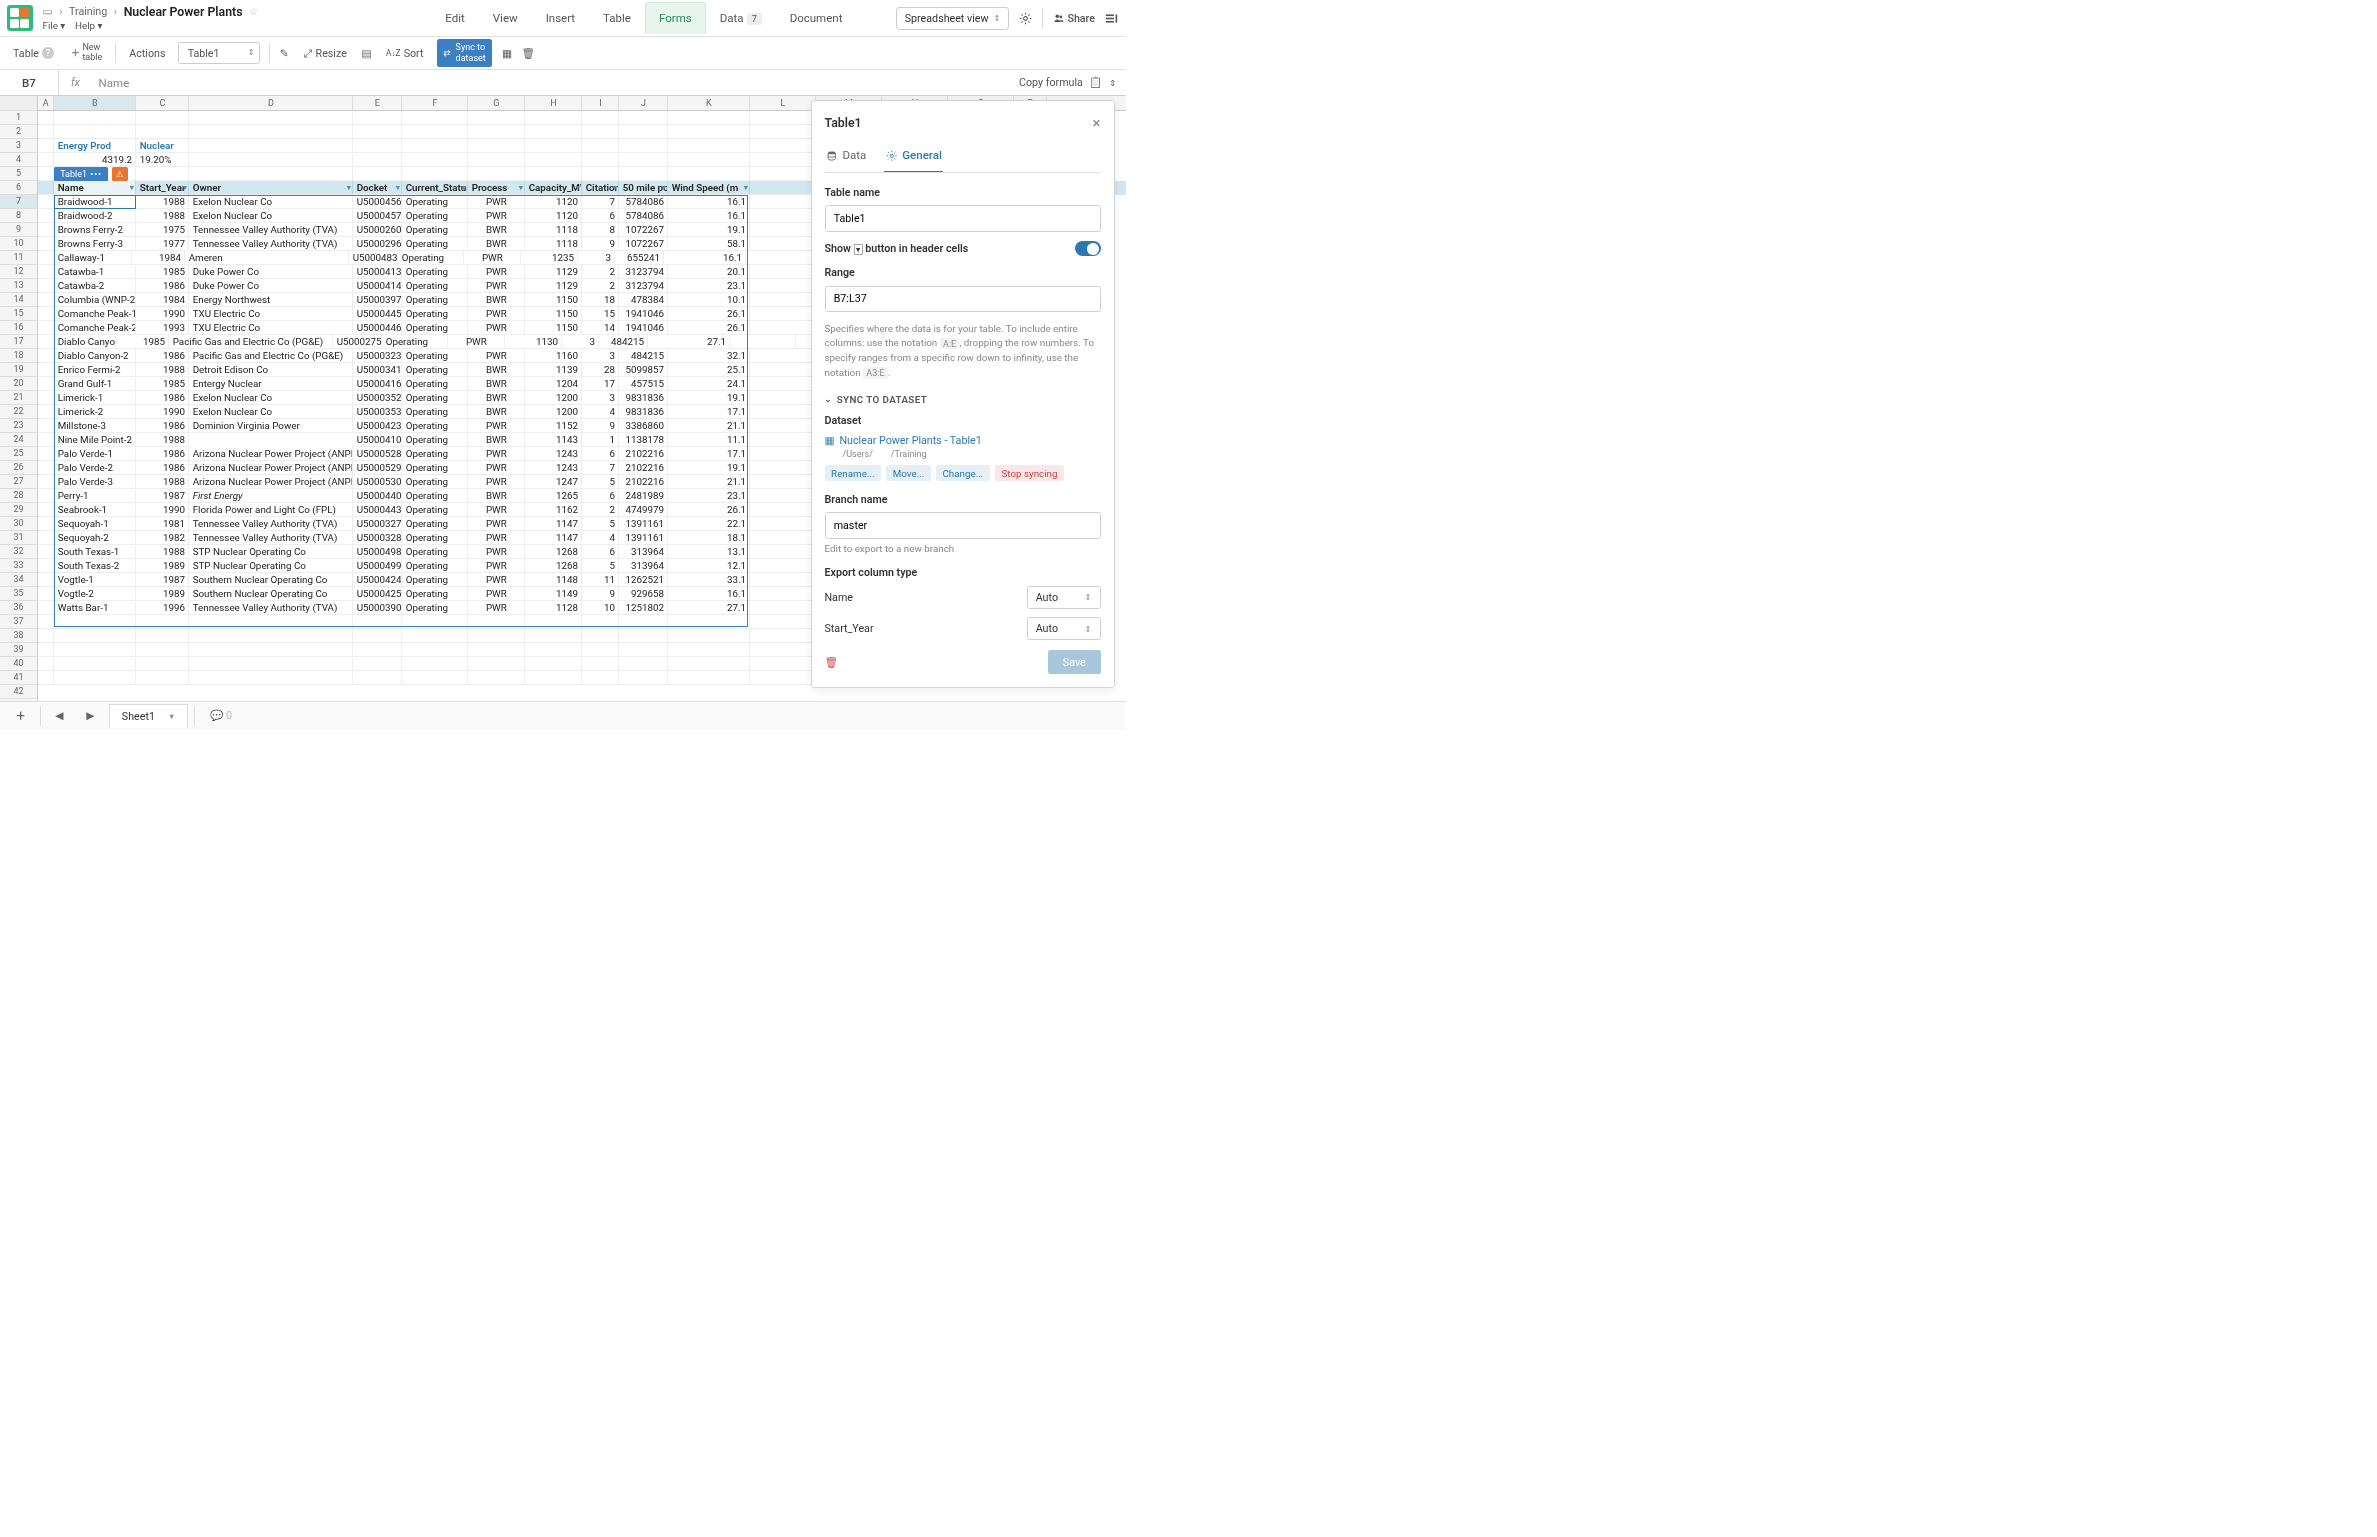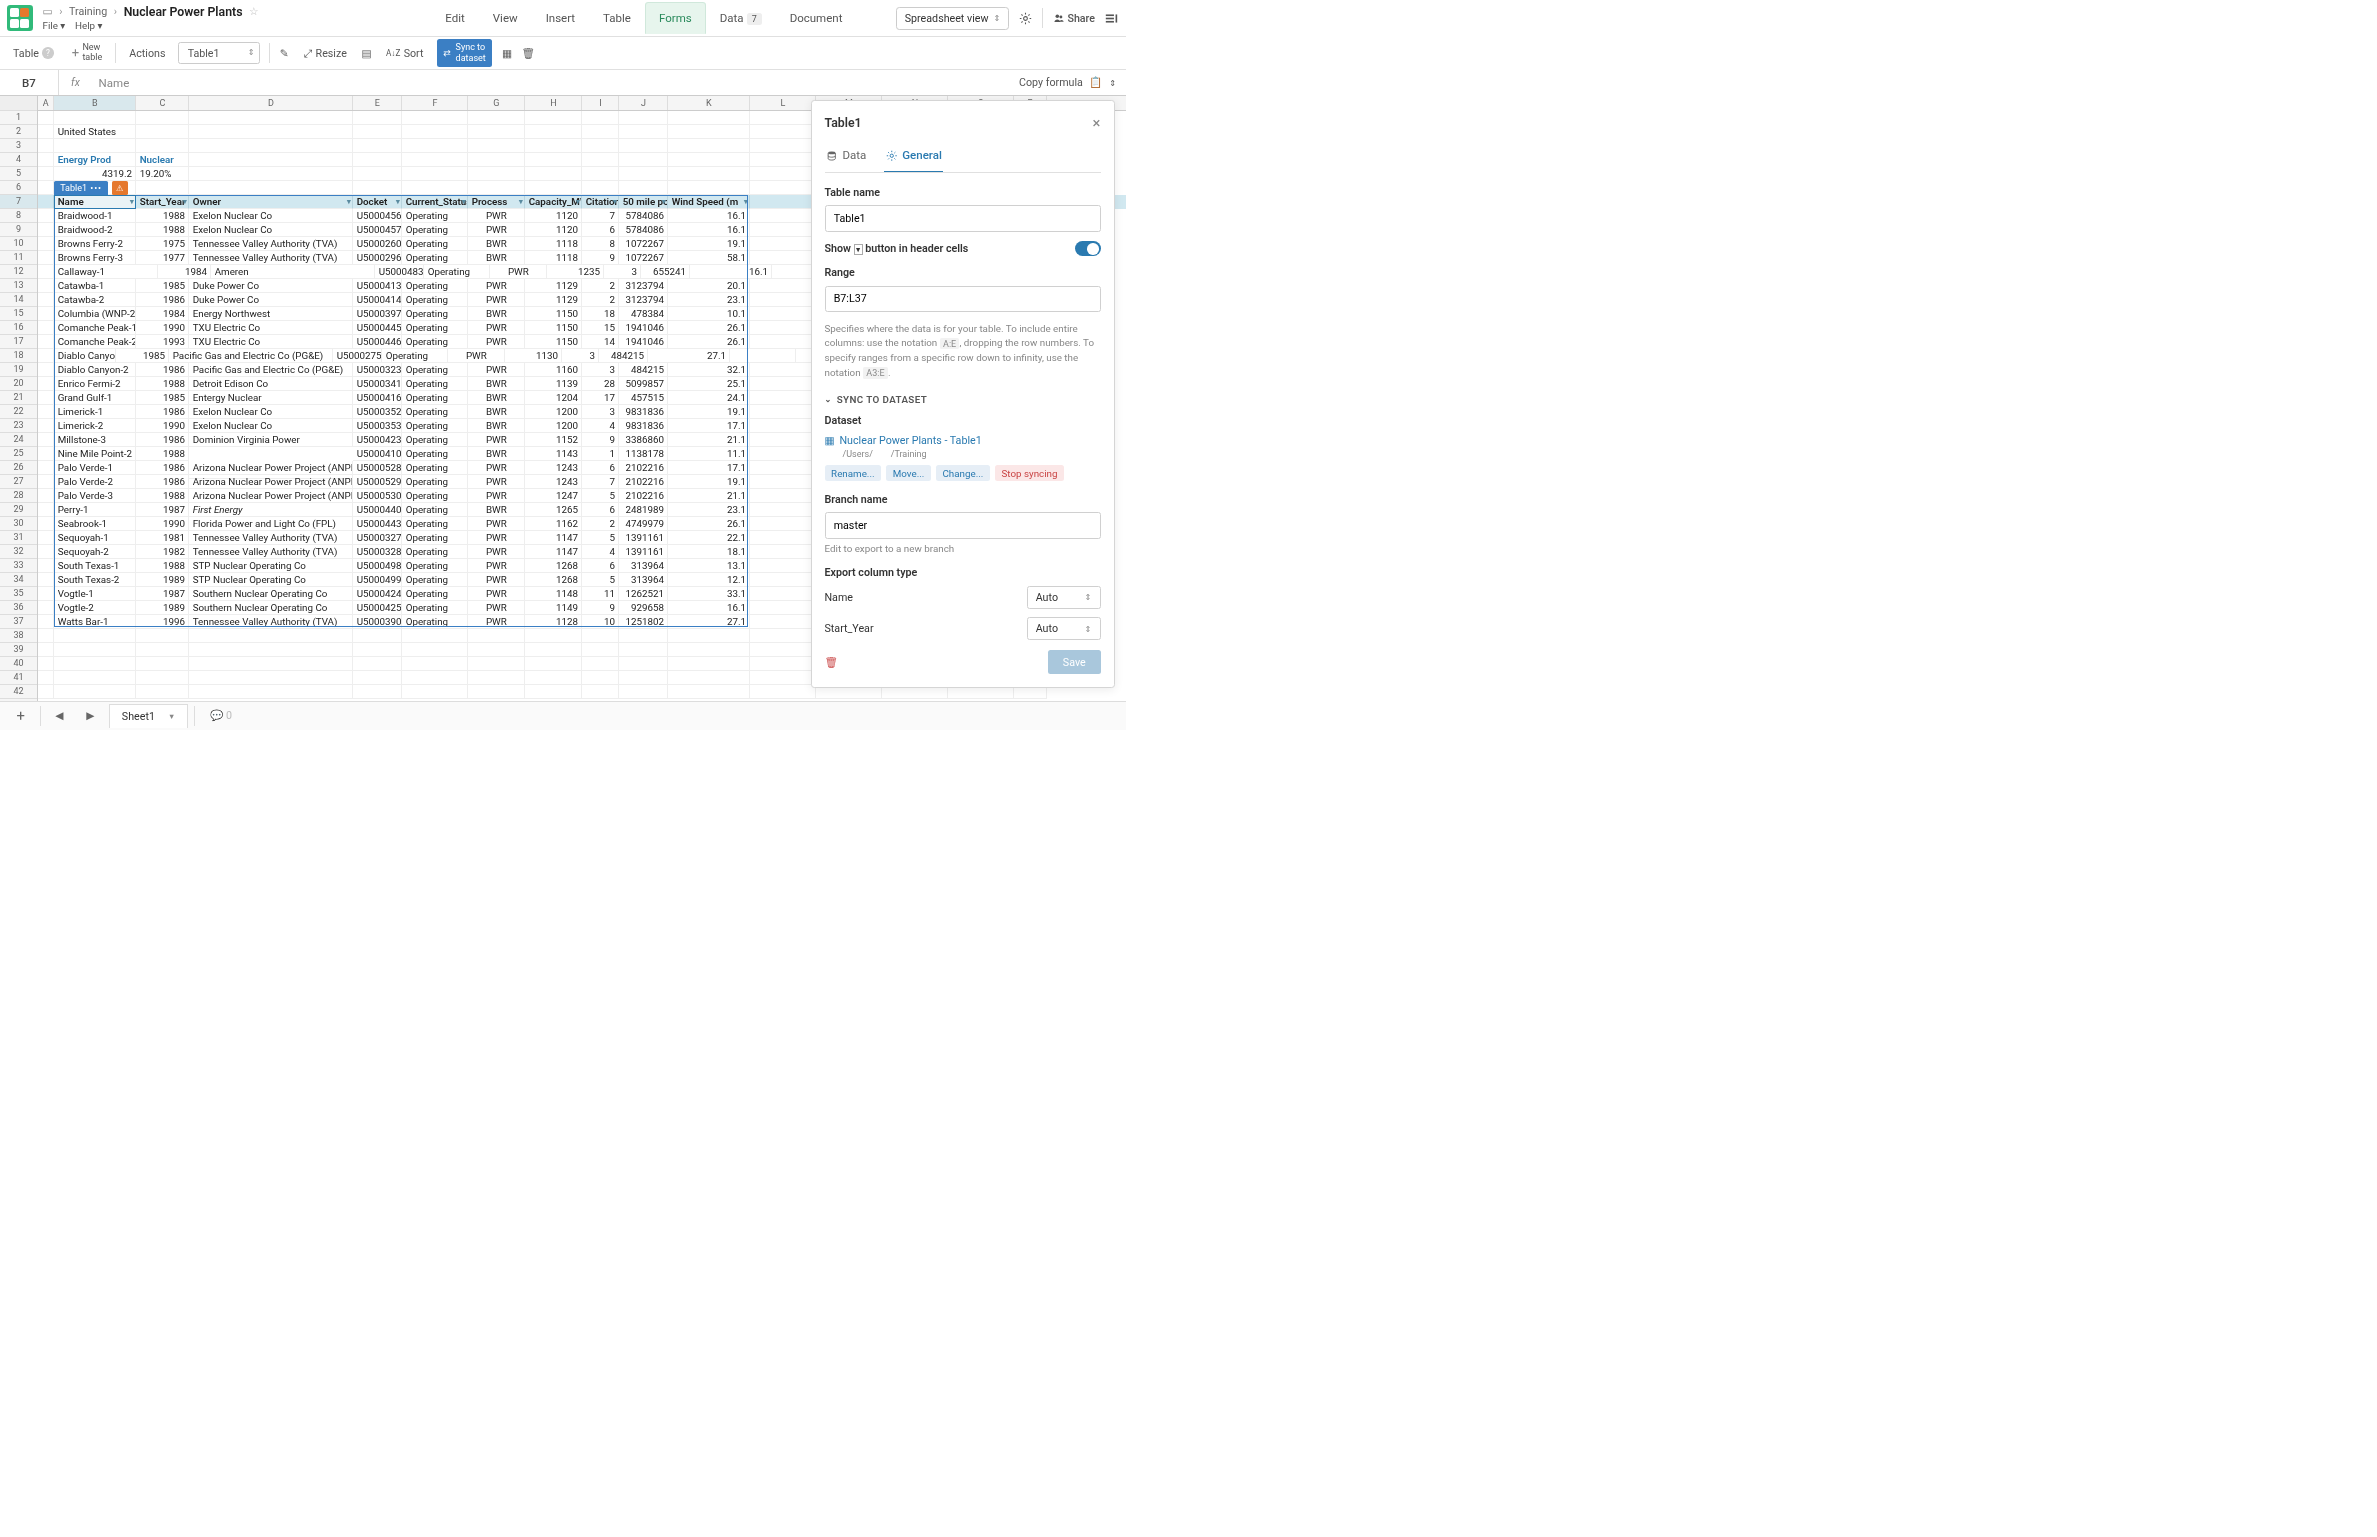--- a/index.html
+++ b/index.html
@@ -278,38 +278,20 @@
             <div class="cell" style="width: 49px;"></div>
             <div class="cell" style="width: 82px;"></div>
             <div class="cell" style="width: 66px;"></div>
             <div class="cell" style="width: 66px;"></div>
             <div class="cell" style="width: 66px;"></div>
             <div class="cell" style="width: 66px;"></div>
             <div class="cell" style="width: 33px;"></div>
           </div>
           <div class="row">
             <div class="cell" style="width: 16.4px;"></div>
-            <div class="cell" style="width: 82px; font-weight: 400; position: relative;">United States</div>
-            <div class="cell" style="width: 53px;"></div>
-            <div class="cell" style="width: 164px;"></div>
-            <div class="cell" style="width: 49px;"></div>
-            <div class="cell" style="width: 66px;"></div>
-            <div class="cell" style="width: 57px;"></div>
-            <div class="cell" style="width: 57px;"></div>
-            <div class="cell" style="width: 37px;"></div>
-            <div class="cell" style="width: 49px;"></div>
-            <div class="cell" style="width: 82px;"></div>
-            <div class="cell" style="width: 66px;"></div>
-            <div class="cell" style="width: 66px;"></div>
-            <div class="cell" style="width: 66px;"></div>
-            <div class="cell" style="width: 66px;"></div>
-            <div class="cell" style="width: 33px;"></div>
-          </div>
-          <div class="row">
-            <div class="cell" style="width: 16.4px;"></div>
             <div class="cell" style="width: 82px;"></div>
             <div class="cell" style="width: 53px;"></div>
             <div class="cell" style="width: 164px;"></div>
             <div class="cell" style="width: 49px;"></div>
             <div class="cell" style="width: 66px;"></div>
             <div class="cell" style="width: 57px;"></div>
             <div class="cell" style="width: 57px;"></div>
             <div class="cell" style="width: 37px;"></div>
             <div class="cell" style="width: 49px;"></div>
             <div class="cell" style="width: 82px;"></div>
@@ -464,21 +446,21 @@
             <div class="cell r" style="width: 49px;">1072267</div>
             <div class="cell r" style="width: 82px;">58.1</div>
             <div class="cell" style="width: 66px;"></div>
             <div class="cell" style="width: 66px;"></div>
             <div class="cell" style="width: 66px;"></div>
             <div class="cell" style="width: 66px;"></div>
             <div class="cell" style="width: 33px;"></div>
           </div>
           <div class="row tbl-body">
             <div class="cell" style="width: 16.4px;"></div>
-            <div class="cell" style="width: 104px;">Callaway-1</div>
+            <div class="cell" style="width: 78px;">Callaway-1</div>
             <div class="cell r" style="width: 53px;">1984</div>
             <div class="cell" style="width: 164px;">Ameren</div>
             <div class="cell" style="width: 49px;">U5000483</div>
             <div class="cell" style="width: 66px;">Operating</div>
             <div class="cell c" style="width: 57px;">PWR</div>
             <div class="cell r" style="width: 57px;">1235</div>
             <div class="cell r" style="width: 37px;">3</div>
             <div class="cell r" style="width: 49px;">655241</div>
             <div class="cell r" style="width: 82px;">16.1</div>
             <div class="cell" style="width: 66px;"></div>

